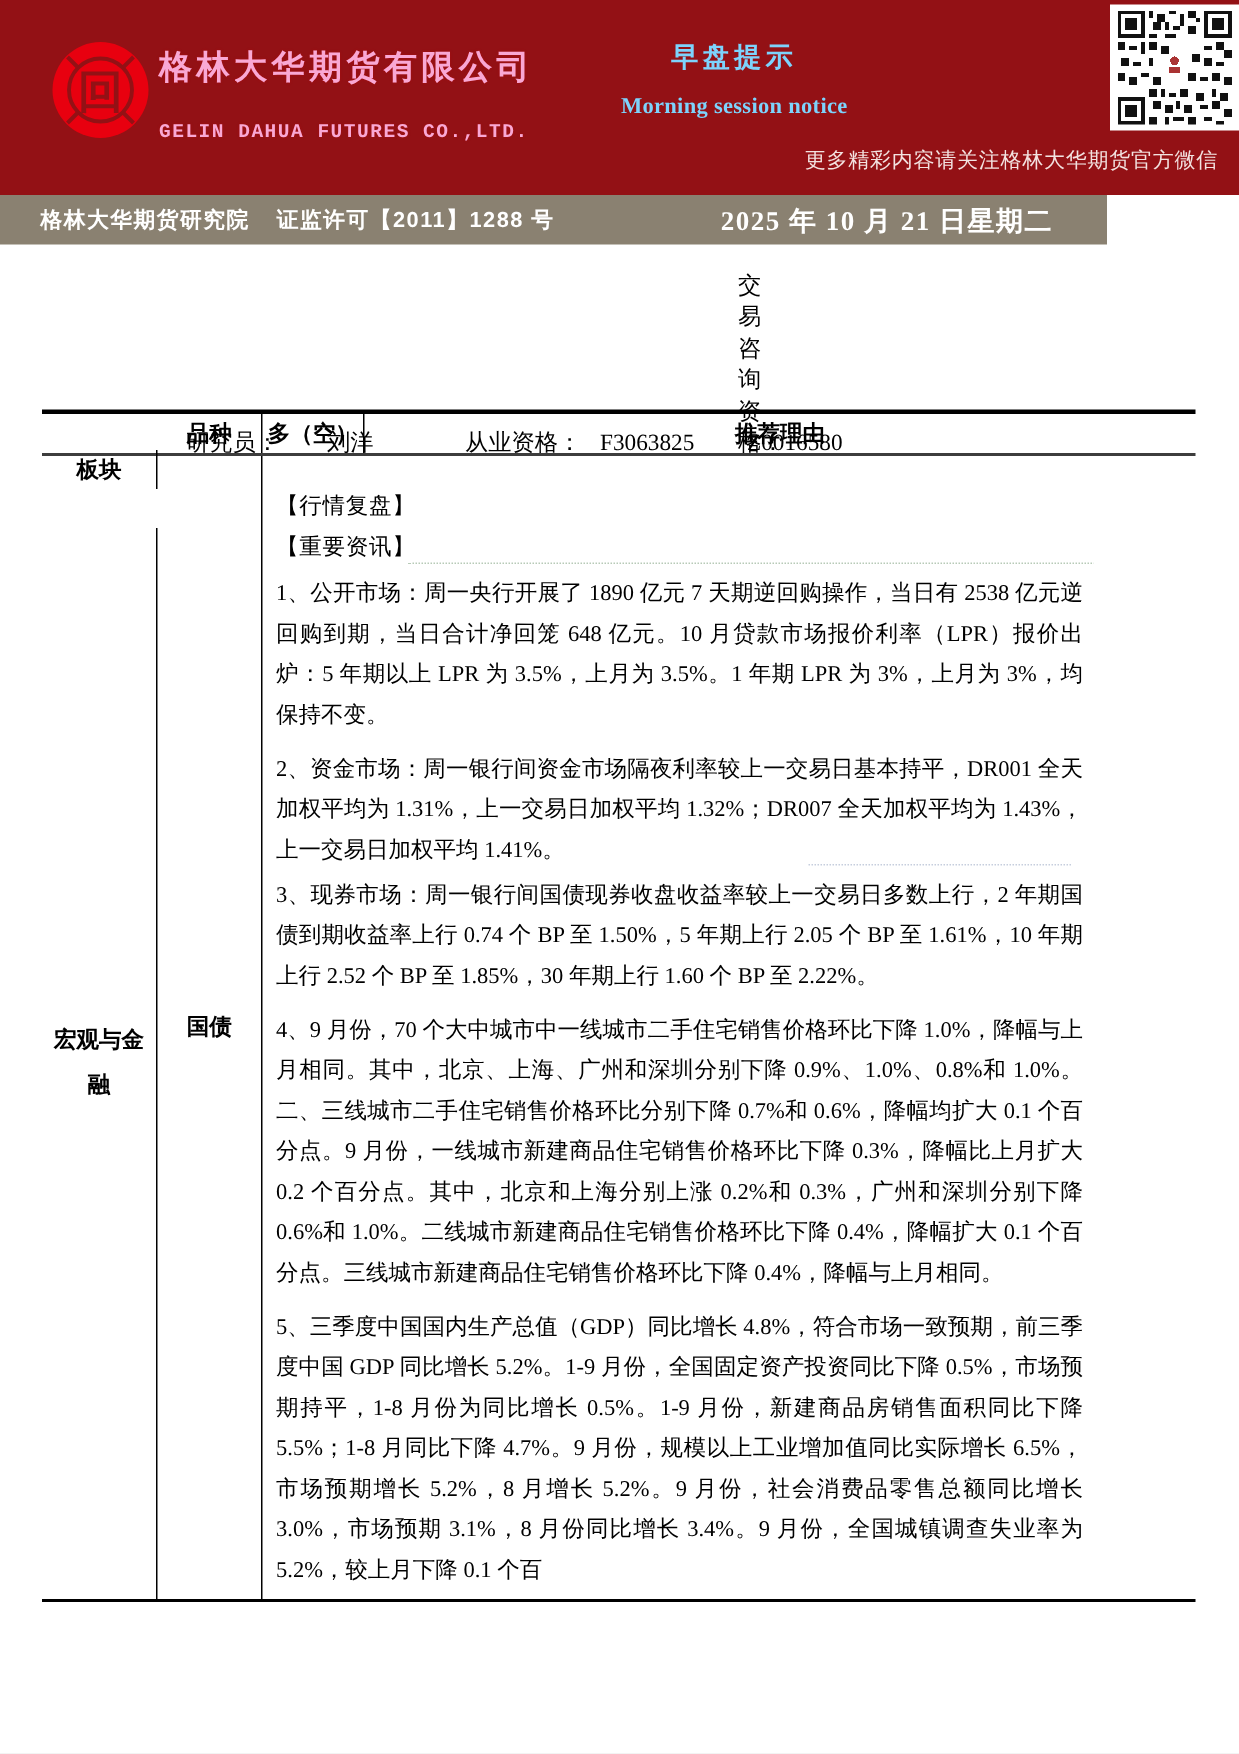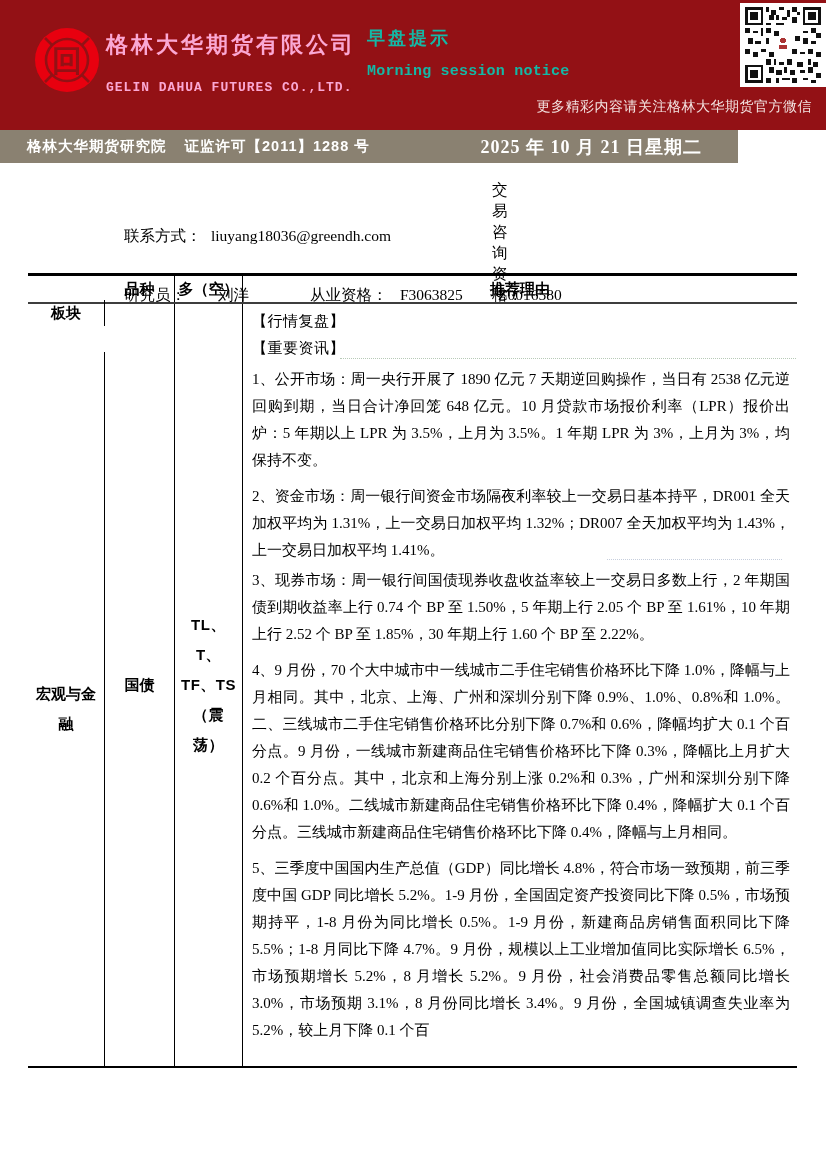--- a/index.html
+++ b/index.html
@@ -14,27 +14,27 @@
   .logo-wrap { position:absolute; left:33px; top:26px; width:68px; height:68px; }
   .company { position:absolute; left:106px; top:30px; color:#f9a8d4; }
   .company-cn {
     font-family:"Liberation Sans","DejaVu Sans",sans-serif; font-weight:bold;
     font-size:22px; letter-spacing:3px; text-shadow:0 0 2px rgba(190,10,10,.45);
   }
   .company-en {
     font-family:Liberation Mono, monospace; font-weight:bold;
     font-size:13px; letter-spacing:1px; margin-top:20px; text-shadow:0 0 2px rgba(190,10,10,.4);
   }
-  .notice-block { position:absolute; left:367px; top:26px; width:245px; text-align:left; color:#14b8a6; }
+  .notice-block { position:absolute; left:367px; top:26px; width:245px; text-align:center; color:#7dd3fc; }
   .notice-cn {
     font-family:"Liberation Sans","DejaVu Sans",sans-serif; font-weight:bold;
     font-size:18px; letter-spacing:3px;
   }
   .notice-en {
-    font-family:Liberation Mono, monospace; font-weight:bold;
+    font-family:Liberation Serif, serif; font-weight:bold;
     font-size:15px; margin-top:13px; letter-spacing:.2px;
   }
   .qr-box { position:absolute; right:0; top:3px; width:86px; height:84px; background:#fff; padding:4px; }
   .qr-box svg { width:100%; height:100%; shape-rendering:crispEdges; }
   .wechat-note {
     position:absolute; right:14px; top:98px; color:#f3e2e0; font-size:14px; letter-spacing:.5px;
   }
   
   .band-taupe {
     position:absolute; left:0; top:130px; width:738px; height:33px; background:#8a8171; color:#fff;
@@ -76,21 +76,21 @@
         display:flex; align-items:center; justify-content:center; }
   .hc:last-child { border-right:none; }
   .bc {
     border-right:1px solid #000; display:flex; align-items:center; justify-content:center;
     text-align:center; font-family:"Liberation Sans","DejaVu Sans",sans-serif;
     font-weight:bold; font-size:15px; line-height:2.0; padding:0 4px;
   }
   .bc-pos { white-space:pre-line; letter-spacing:.5px; }
   .reason {
     border-right:none; width:554px; height:100%; overflow:hidden;
-    padding:4px 7px 0 9px; font-size:15px; line-height:27px; text-align:justify;
+    padding:21px 7px 0 9px; font-size:15px; line-height:27px; text-align:justify;
   }
   .blk-heading { letter-spacing:.5px; }
   .blk-para { margin-bottom:9px; }
   .dotted-full {
     height:0; border-top:1.5px dotted #b7cab7; margin:-4px 0 7px 88px; width:462px;
   }
   .dotted-part {
     height:0; border-top:1.5px dotted #c6cedd; margin:-7px 0 7px 355px; width:175px;
   }
 </style>
@@ -205,37 +205,31 @@
   <div class="band-taupe">
     <div class="institute">
       <span>格林大华期货研究院</span><span class="license">证监许可【2011】1288 号</span>
     </div>
     <div class="band-date">2025 年 10 月 21 日星期二</div>
   </div>
 
   <div class="info-line1">
     <span class="lbl w1">研究员：</span><span class="lbl w2">刘洋</span><span class="lbl w3">从业资格：</span><span class="lbl w4">F3063825</span><span class="lbl w5">交易咨询资格：</span><span>Z0016580</span>
   </div>
-  <div class="info-line2">
-    <span class="lblc">联系方式：</span><span>liuyang18036@greendh.com</span>
-  </div>
 
   <div class="tbl">
     <div class="tbl-header">
       <div class="hc c1">板块</div>
       <div class="hc c2">品种</div>
       <div class="hc c3">多（空）</div>
       <div class="hc c4">推荐理由</div>
     </div>
     <div class="tbl-body">
       <div class="bc c1">宏观与金融</div>
       <div class="bc c2">国债</div>
-      <div class="bc c3 bc-pos">TL、T、
-TF、TS
-（震荡）</div>
       <div class="reason">
         <div class="blk-heading">【行情复盘】</div>
         <div class="blk-heading">【重要资讯】</div>
         <div class="dotted-full"></div>
         <div class="blk-para">1、公开市场：周一央行开展了 1890 亿元 7 天期逆回购操作，当日有 2538 亿元逆回购到期，当日合计净回笼 648 亿元。10 月贷款市场报价利率（LPR）报价出炉：5 年期以上 LPR 为 3.5%，上月为 3.5%。1 年期 LPR 为 3%，上月为 3%，均保持不变。</div>
         <div class="blk-para" style="margin-bottom:2px;">2、资金市场：周一银行间资金市场隔夜利率较上一交易日基本持平，DR001 全天加权平均为 1.31%，上一交易日加权平均 1.32%；DR007 全天加权平均为 1.43%，上一交易日加权平均 1.41%。</div>
         <div class="dotted-part"></div>
         <div class="blk-para">3、现券市场：周一银行间国债现券收盘收益率较上一交易日多数上行，2 年期国债到期收益率上行 0.74 个 BP 至 1.50%，5 年期上行 2.05 个 BP 至 1.61%，10 年期上行 2.52 个 BP 至 1.85%，30 年期上行 1.60 个 BP 至 2.22%。</div>
         <div class="blk-para">4、9 月份，70 个大中城市中一线城市二手住宅销售价格环比下降 1.0%，降幅与上月相同。其中，北京、上海、广州和深圳分别下降 0.9%、1.0%、0.8%和 1.0%。二、三线城市二手住宅销售价格环比分别下降 0.7%和 0.6%，降幅均扩大 0.1 个百分点。9 月份，一线城市新建商品住宅销售价格环比下降 0.3%，降幅比上月扩大 0.2 个百分点。其中，北京和上海分别上涨 0.2%和 0.3%，广州和深圳分别下降 0.6%和 1.0%。二线城市新建商品住宅销售价格环比下降 0.4%，降幅扩大 0.1 个百分点。三线城市新建商品住宅销售价格环比下降 0.4%，降幅与上月相同。</div>
         <div class="blk-para">5、三季度中国国内生产总值（GDP）同比增长 4.8%，符合市场一致预期，前三季度中国 GDP 同比增长 5.2%。1-9 月份，全国固定资产投资同比下降 0.5%，市场预期持平，1-8 月份为同比增长 0.5%。1-9 月份，新建商品房销售面积同比下降 5.5%；1-8 月同比下降 4.7%。9 月份，规模以上工业增加值同比实际增长 6.5%，市场预期增长 5.2%，8 月增长 5.2%。9 月份，社会消费品零售总额同比增长 3.0%，市场预期 3.1%，8 月份同比增长 3.4%。9 月份，全国城镇调查失业率为 5.2%，较上月下降 0.1 个百</div>

